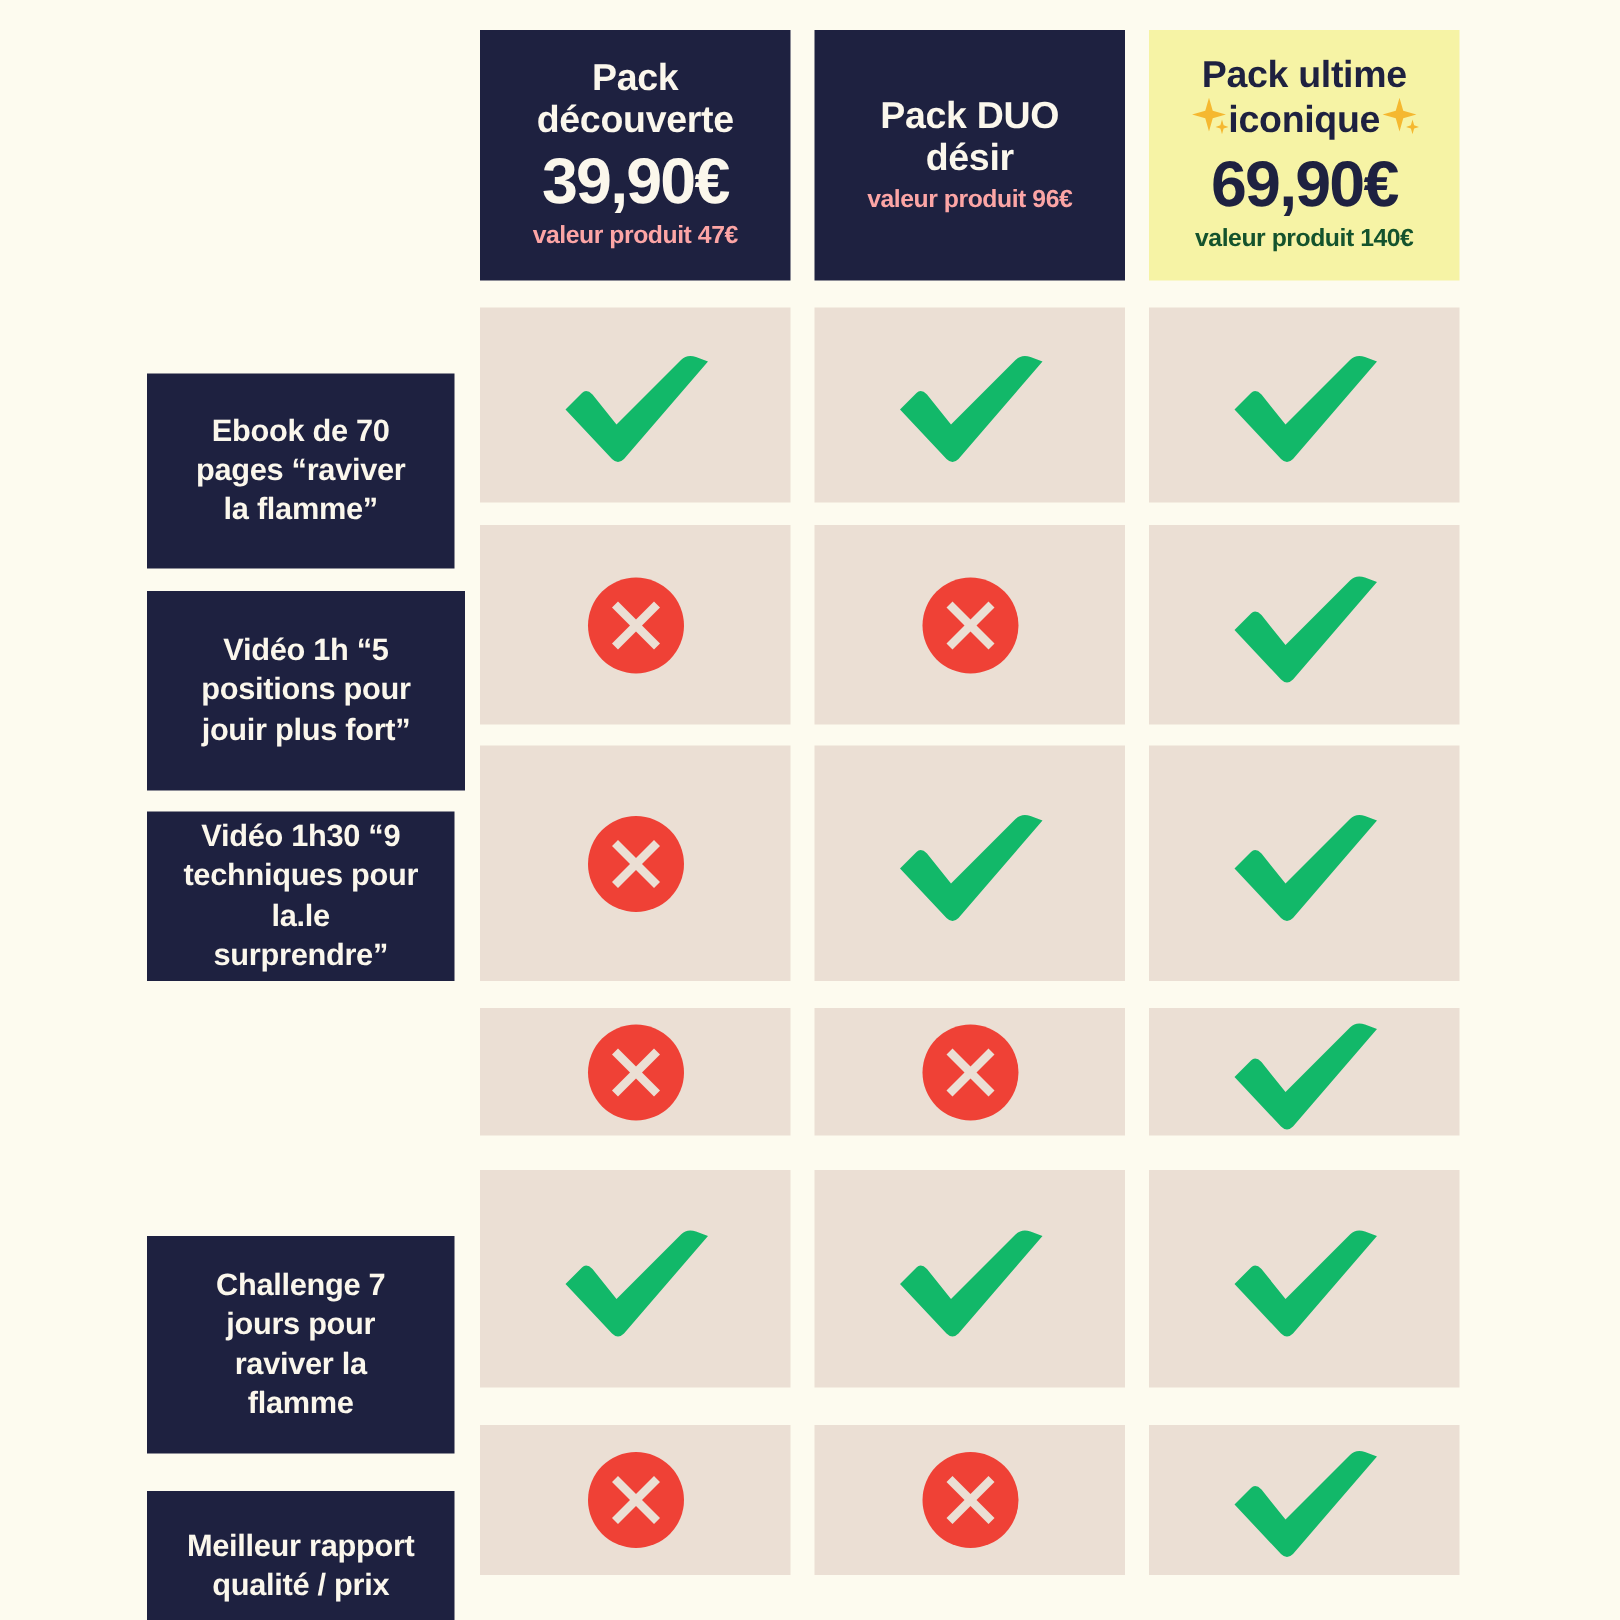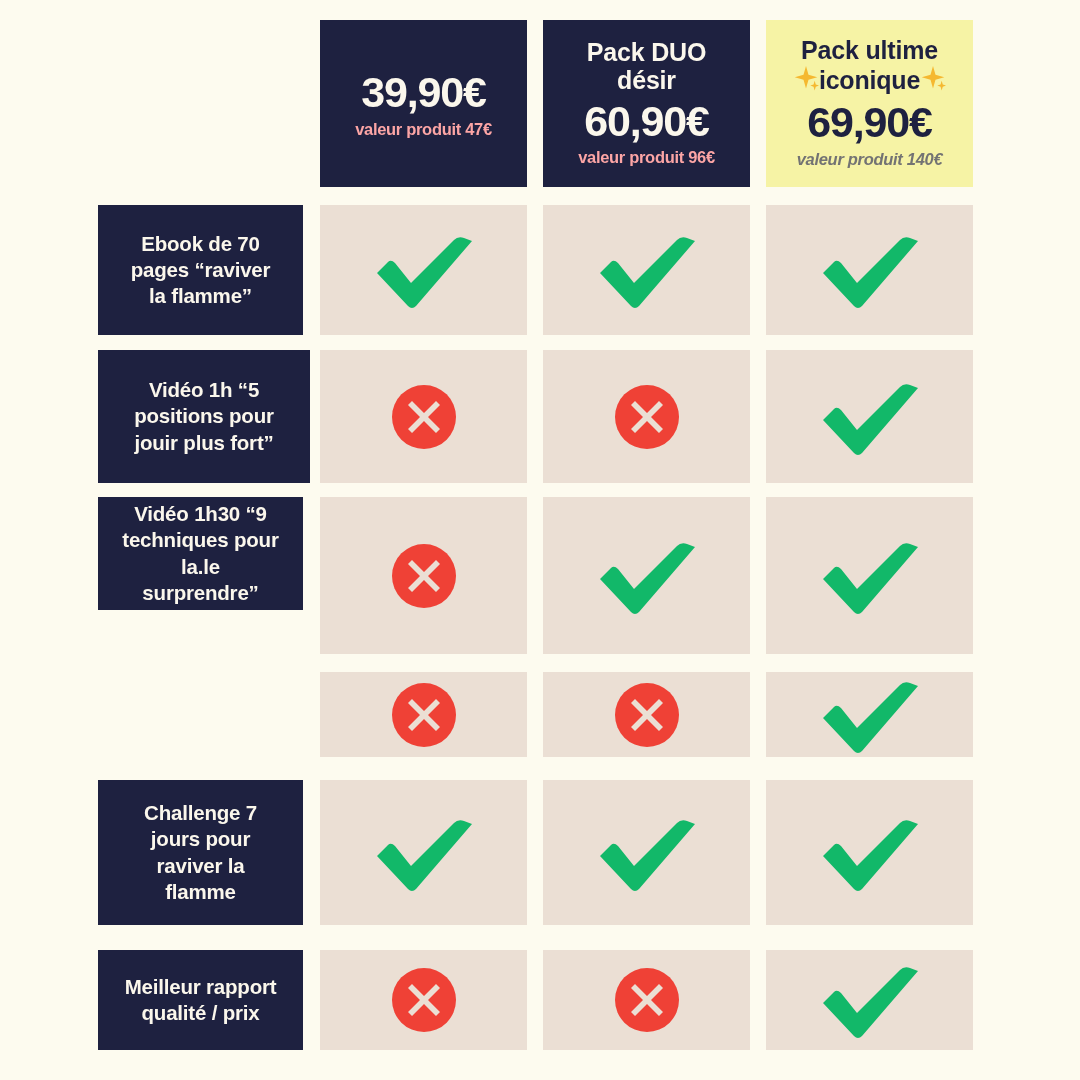--- a/index.html
+++ b/index.html
@@ -54,61 +54,65 @@
     letter-spacing: -1.2px;
     margin-top: 3px;
   }
   .hdr-value {
     font-size: 16.5px;
     font-weight: 700;
     color: #fca5a5;
     letter-spacing: -0.3px;
     margin-top: 4px;
   }
-  .hdr.highlight .hdr-value { color: #737373; font-style: italic; }
+  .hdr.highlight .hdr-value { color: #14532d; }
 
   .spark {
     display: inline-block;
     vertical-align: -2px;
   }
 
   
   .label-cell {
     background: #1E2140;
     color: #FBF7EC;
     font-size: 20.5px;
     font-weight: 700;
     line-height: 1.28;
     letter-spacing: -0.2px;
     padding: 6px 12px;
+    margin-top: 44px;
   }
 
   
   .val-cell {
     background: #EBDFD4;
   }
 
   
   .icon-check { display: block; }
   .icon-cross { display: block; }
 </style>
 </head>
 <body>
 
 <div class="board">
     <div class="box hdr" style="left: 320px; top: 20px; width: 207px; height: 167px;">
+      <div class="hdr-name">
+        <div>Pack</div>
+        <div>découverte</div>
+      </div>
       <div class="hdr-price">39,90€</div>
       <div class="hdr-value">valeur produit 47€</div>
     </div>
     <div class="box hdr" style="left: 543px; top: 20px; width: 207px; height: 167px;">
       <div class="hdr-name">
         <div>Pack DUO</div>
         <div>désir</div>
       </div>
-      <div class="hdr-price">60,90€</div>
       <div class="hdr-value">valeur produit 96€</div>
     </div>
     <div class="box hdr highlight" style="left: 766px; top: 20px; width: 207px; height: 167px;">
       <div class="hdr-name">
         <div>Pack ultime</div>
         <div><span class="spark"><svg class="icon-sparkle" width="26" height="26" viewBox="0 0 24 24">
               <path d="M12 1 L14.3 9.1 L22.4 11.4 L14.3 13.7 L12 21.8 L9.7 13.7 L1.6 11.4 L9.7 9.1 Z" fill="#F5B830"></path>
               <path d="M20 14.5 L21 18 L24 19 L21 20 L20 23.5 L19 20 L16 19 L19 18 Z" fill="#F5B830"></path>
             </svg></span><span>iconique</span><span class="spark"><svg class="icon-sparkle" width="26" height="26" viewBox="0 0 24 24">
               <path d="M12 1 L14.3 9.1 L22.4 11.4 L14.3 13.7 L12 21.8 L9.7 13.7 L1.6 11.4 L9.7 9.1 Z" fill="#F5B830"></path>

